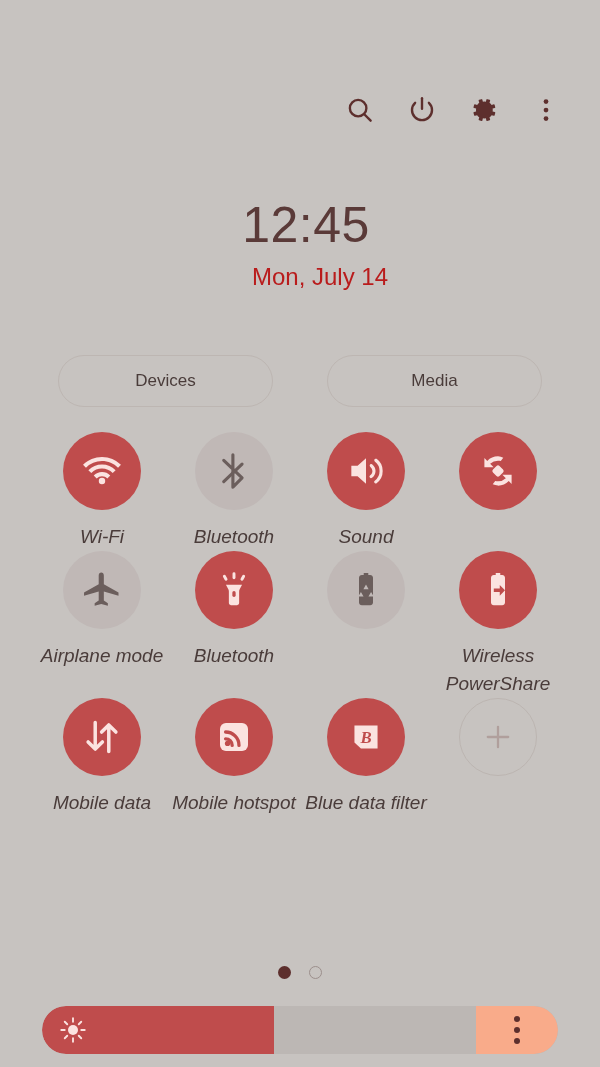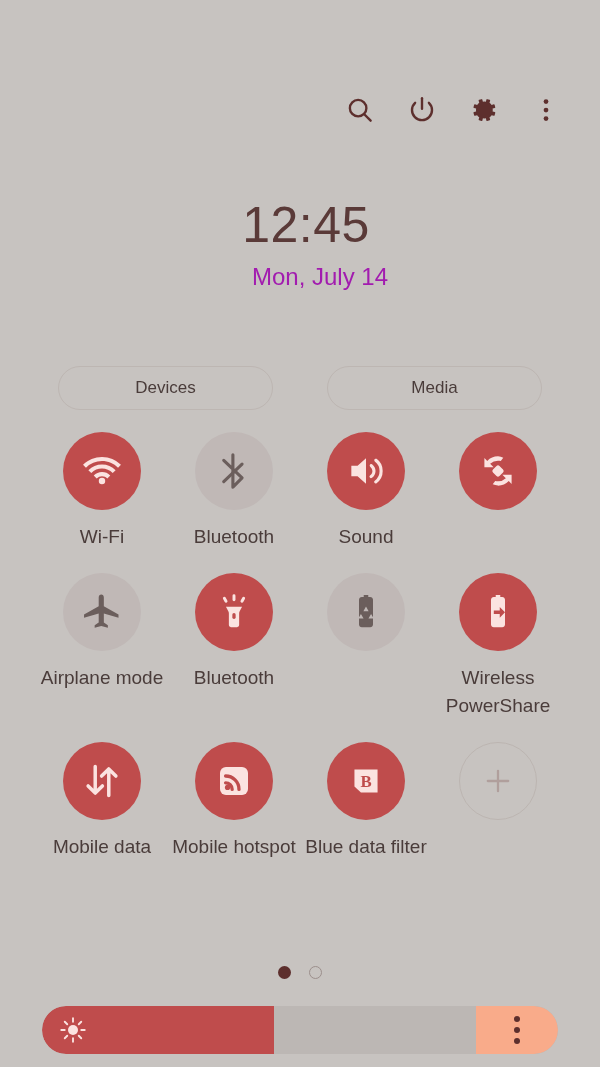--- a/index.html
+++ b/index.html
@@ -48,58 +48,57 @@
     font-size: 50px;
     line-height: 58px;
     font-weight: 400;
     color: #5a3a38;
     letter-spacing: 0.5px;
   }
   .clock-date {
     margin-top: 8px;
     font-size: 24px;
     line-height: 30px;
-    color: #a21caf;
+    color: #b91c1c;
     padding-left: 28px;
   }
 
   
   .pill-row {
     position: absolute;
     top: 355px;
     left: 58px;
     right: 58px;
     display: flex;
     justify-content: space-between;
   }
   .pill {
     width: 215px;
-    height: 44px;
+    height: 52px;
     border: 1px solid #bdb6b2;
     border-radius: 28px;
     display: flex;
     align-items: center;
     justify-content: center;
     font-size: 17px;
     color: #4a3c3a;
     box-sizing: border-box;
     cursor: pointer;
     background: transparent;
-    margin-top: 11px;
   }
 
   
   .grid {
     position: absolute;
     top: 432px;
     left: 36px;
     right: 36px;
     display: grid;
     grid-template-columns: repeat(4, 1fr);
-    row-gap: 22px;
+    font-style: italic;
   }
   .tile {
     display: flex;
     flex-direction: column;
     align-items: center;
     cursor: pointer;
   }
   .tile .circle {
     width: 78px;
     height: 78px;

